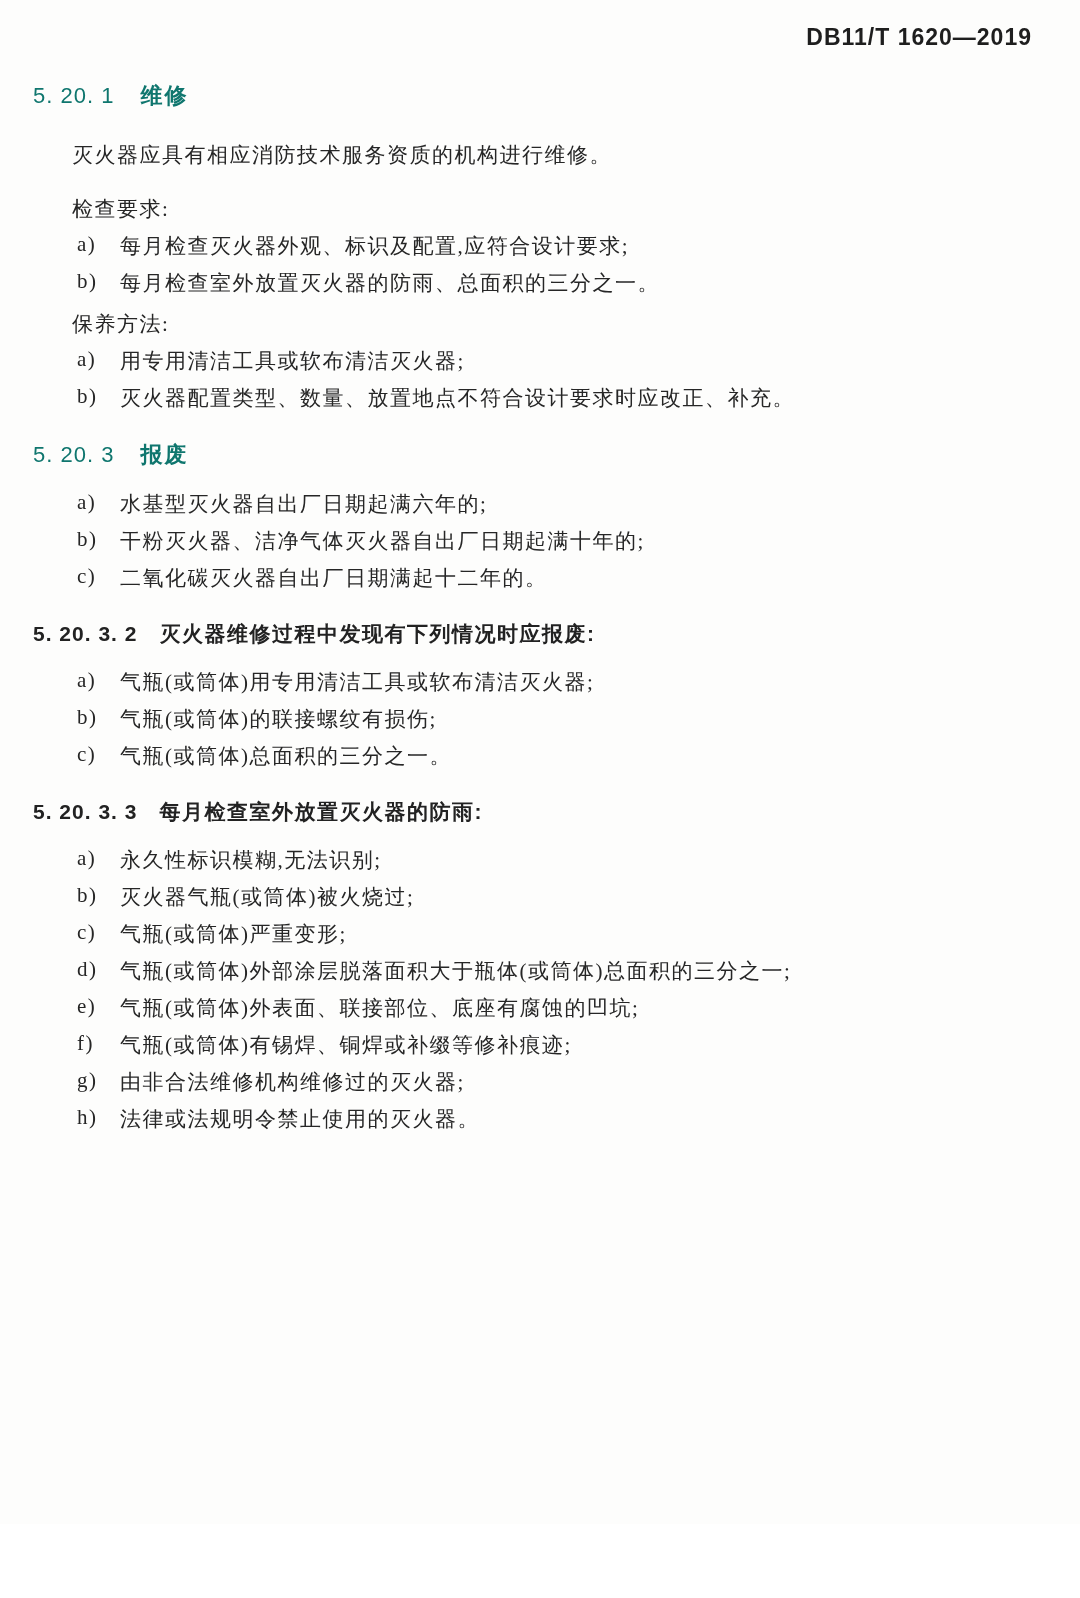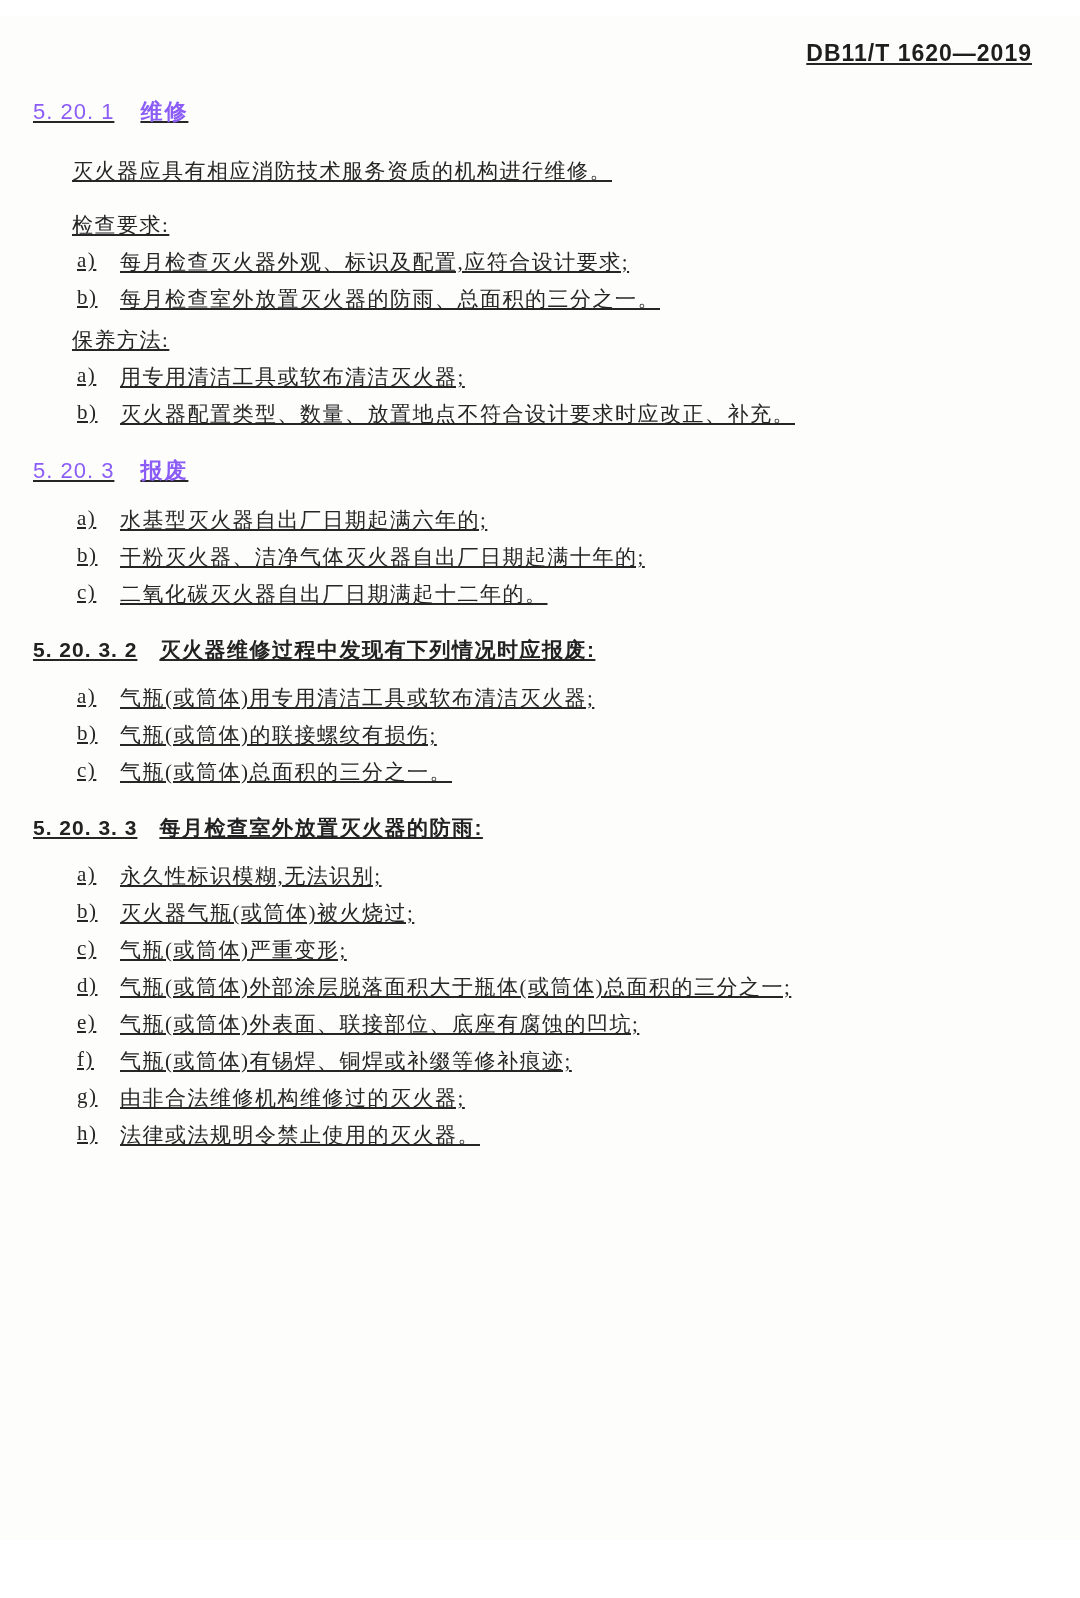--- a/index.html
+++ b/index.html
@@ -1,32 +1,31 @@
 <!DOCTYPE html>
 <html><head>
 <meta charset="utf-8">
 <style>
   * { margin:0; padding:0; box-sizing:border-box; }
   html,body { background:#ffffff; }
   .page {
-    position:relative; width:1080px; height:1524px; margin:16px auto;
+    position:relative; width:1080px; height:1524px; margin:0 auto;
     background:#fdfdfc; color:#262626; overflow:hidden;
     font-family:"Liberation Serif", serif;
-    text-decoration:underline;
   }
   .doc-header {
     padding:24px 48px 0 0; text-align:right;
     font-family:"Liberation Sans", sans-serif;
     font-size:23px; font-weight:700; color:#1e1e1e; letter-spacing:1px;
   }
   .content { padding:0 40px 0 33px; }
   .h-main {
     margin-top:30px;
     font-family:"Liberation Sans", sans-serif;
-    font-size:22px; color:#8b5cf6; display:flex; align-items:baseline;
+    font-size:22px; color:#0f766e; display:flex; align-items:baseline;
   }
   .h-main .num { font-weight:500; letter-spacing:1px; }
   .h-main .ttl { font-weight:700; margin-left:26px; letter-spacing:2px; }
   .h-sub {
     margin-top:24px;
     font-family:"Liberation Sans", sans-serif;
     font-size:21px; font-weight:600; color:#222; display:flex; align-items:baseline;
   }
   .h-sub .num { letter-spacing:1px; }
   .h-sub .ttl { margin-left:22px; letter-spacing:1.5px; }

